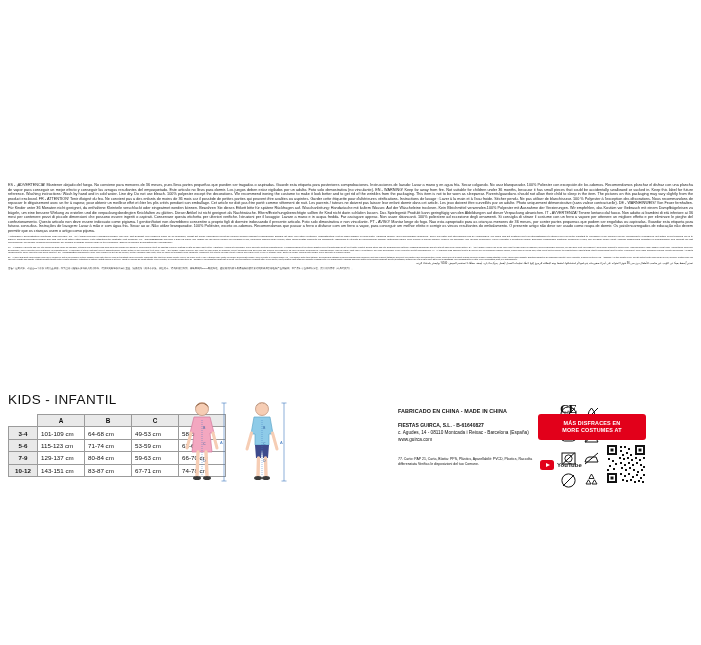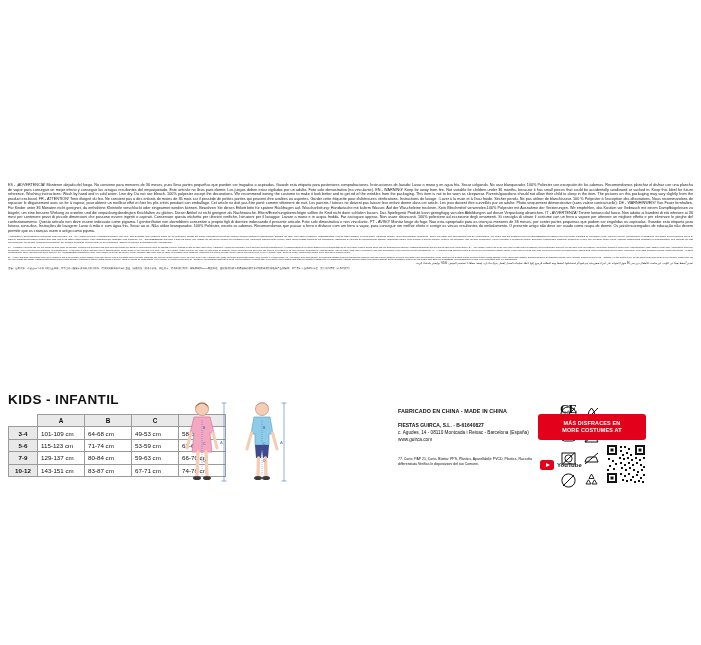--- a/index.html
+++ b/index.html
@@ -27,21 +27,21 @@
   .l5 { font-size:1.9px; line-height:2.5px; }
   .rtl { direction:rtl; text-align:right; font-size:2.6px; line-height:3.4px; }
   .cjk { font-size:2.4px; line-height:3.1px; }
 
   
   .bottom { position:absolute; left:0; top:392px; width:701px; height:253px; }
 
   
   .kids-title {
     position:absolute; left:8px; top:0px;
-    font-size:13.5px; font-weight:bold; letter-spacing:0.4px; color:#111;
+    font-size:13.5px; font-weight:normal; letter-spacing:0.4px; color:#111;
   }
 
   
   .size-table {
     position:absolute; left:8px; top:22px;
     border-collapse:collapse;
     font-size:6.2px;
   }
   .size-table td, .size-table th {
     border:0.6px solid #9b9b9b;

